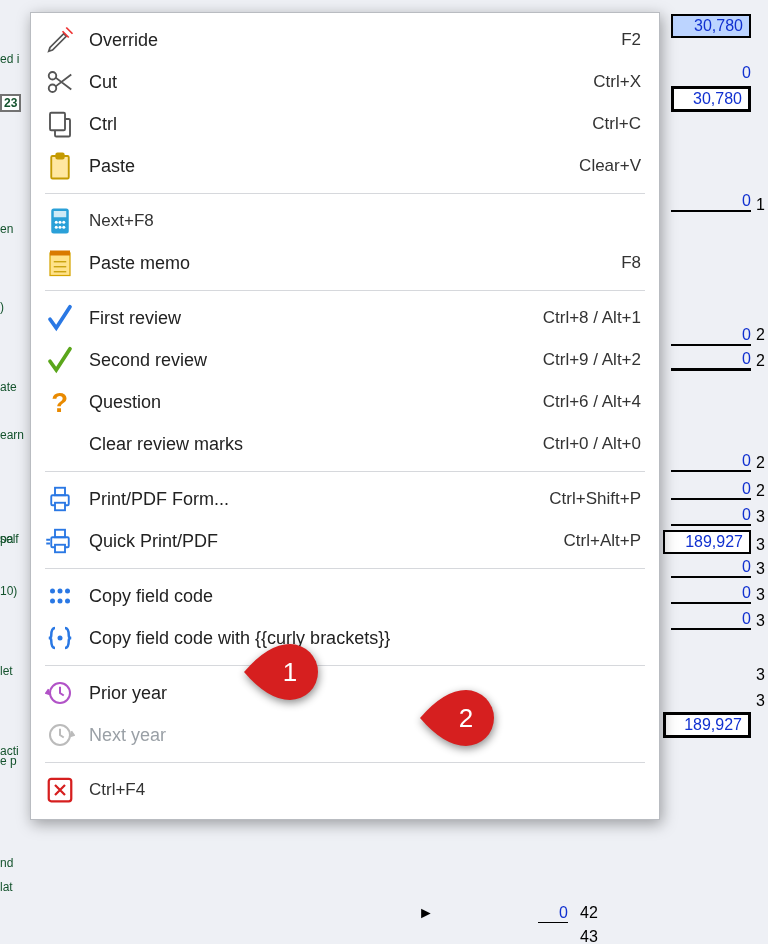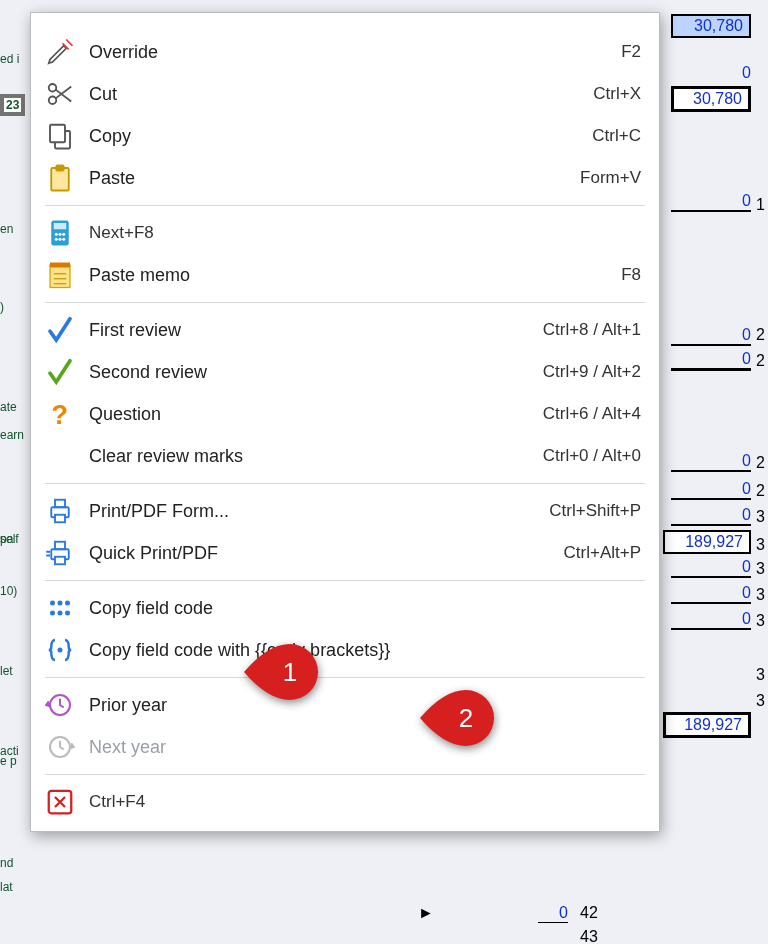--- a/index.html
+++ b/index.html
@@ -40,21 +40,21 @@
   .bg-black { color:#000; }
 
   
   .menu {
     position: absolute;
     left: 30px; top: 12px;
     width: 630px;
     background: #fff;
     border: 1px solid #b9bcc1;
     box-shadow: 2px 4px 14px rgba(0,0,0,.35);
-    padding: 18px 0 8px 0;
+    padding: 6px 0 8px 0;
   }
   .item {
     display: flex;
     align-items: center;
     height: 42px;
     padding: 0 18px 0 14px;
     cursor: default;
   }
   .item.disabled { color: #9aa0a6; }
   .ico {
@@ -88,24 +88,24 @@
 
   
   [data-bind]:empty::before { content: ""; }
 </style>
 </head>
 <body>
 
 <div class="bg">
 
   <span class="bg-label" style="top:52px" data-bind="background.labels.r0">ed i</span>
-  <span class="bg-label" style="top:94px;font-weight:bold;border:4px solid #737373;padding:0 2px;background:#fff" data-bind="background.labels.r1">23</span>
+  <span class="bg-label" style="top:94px;font-weight:bold;border:2px solid #737373;padding:0 2px;background:#fff" data-bind="background.labels.r1">23</span>
   <span class="bg-label" style="top:222px" data-bind="background.labels.r2">en</span>
   <span class="bg-label" style="top:300px" data-bind="background.labels.r3">)</span>
-  <span class="bg-label" style="top:400px" data-bind="background.labels.r4">ate</span>
+  <span class="bg-label" style="top:380px" data-bind="background.labels.r4">ate</span>
   <span class="bg-label" style="top:428px" data-bind="background.labels.r5">earn</span>
   <span class="bg-label" style="top:532px" data-bind="background.labels.r6">pa</span>
   <span class="bg-label" style="top:532px" data-bind="background.labels.r7">self</span>
   <span class="bg-label" style="top:584px" data-bind="background.labels.r8">10)</span>
   <span class="bg-label" style="top:664px" data-bind="background.labels.r9">let</span>
   <span class="bg-label" style="top:744px" data-bind="background.labels.r10">acti</span>
   <span class="bg-label" style="top:754px" data-bind="background.labels.r11">e p</span>
   <span class="bg-label" style="top:856px" data-bind="background.labels.r12">nd</span>
   <span class="bg-label" style="top:880px" data-bind="background.labels.r13">lat</span>
 
@@ -171,33 +171,33 @@
     <span class="short" data-bind="menu.cut.shortcut">Ctrl+X</span>
   </div>
 
   <div class="item">
     <span class="ico">
       <svg viewBox="0 0 24 24" fill="none" stroke="#555" stroke-width="1.5">
           <rect x="8" y="8" width="12" height="14" rx="1"></rect>
           <rect x="4" y="3" width="12" height="14" rx="1" fill="#fff"></rect>
         </svg>
     </span>
-    <span class="lbl" data-bind="menu.copy.label">Copy</span>
+    <span class="lbl" data-bind="menu.copy.label">Ctrl</span>
     <span class="short" data-bind="menu.copy.shortcut">Ctrl+C</span>
   </div>
 
   <div class="item">
     <span class="ico">
       <svg viewBox="0 0 24 24" fill="none" stroke="#c49a00" stroke-width="1.5">
           <rect x="5" y="4" width="14" height="18" rx="1" fill="#ffe7a0"></rect>
           <rect x="9" y="2" width="6" height="4" rx="1" fill="#c49a00"></rect>
         </svg>
     </span>
     <span class="lbl" data-bind="menu.paste.label">Paste</span>
-    <span class="short" data-bind="menu.paste.shortcut">Form+V</span>
+    <span class="short" data-bind="menu.paste.shortcut">Clear+V</span>
   </div>
 
   <div class="sep"></div>
 
   <div class="item">
     <span class="ico">
       <svg viewBox="0 0 24 24">
           <rect x="5" y="2" width="14" height="20" rx="2" fill="#2aa0d8"></rect>
           <rect x="7" y="4" width="10" height="5" fill="#cfeaf6"></rect>
           <circle cx="9" cy="13" r="1.2" fill="#fff"></circle>

